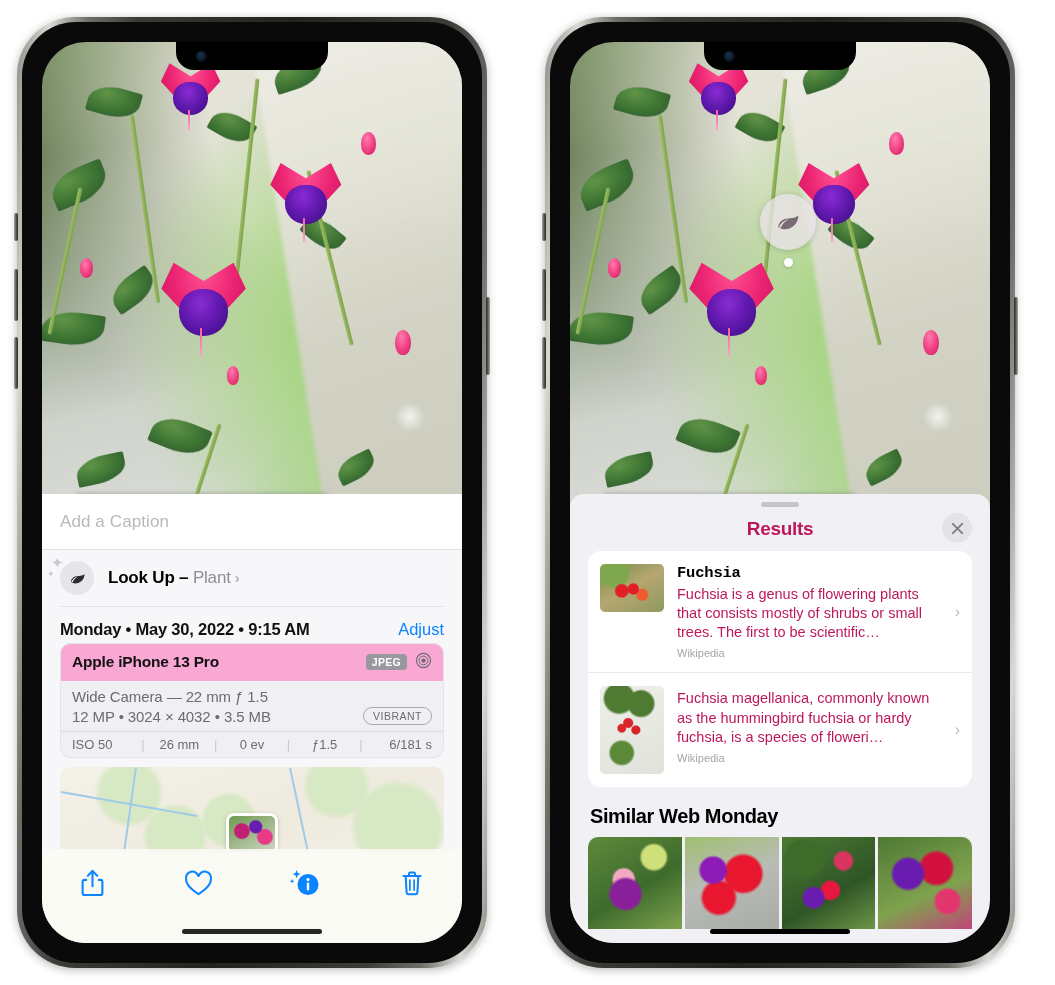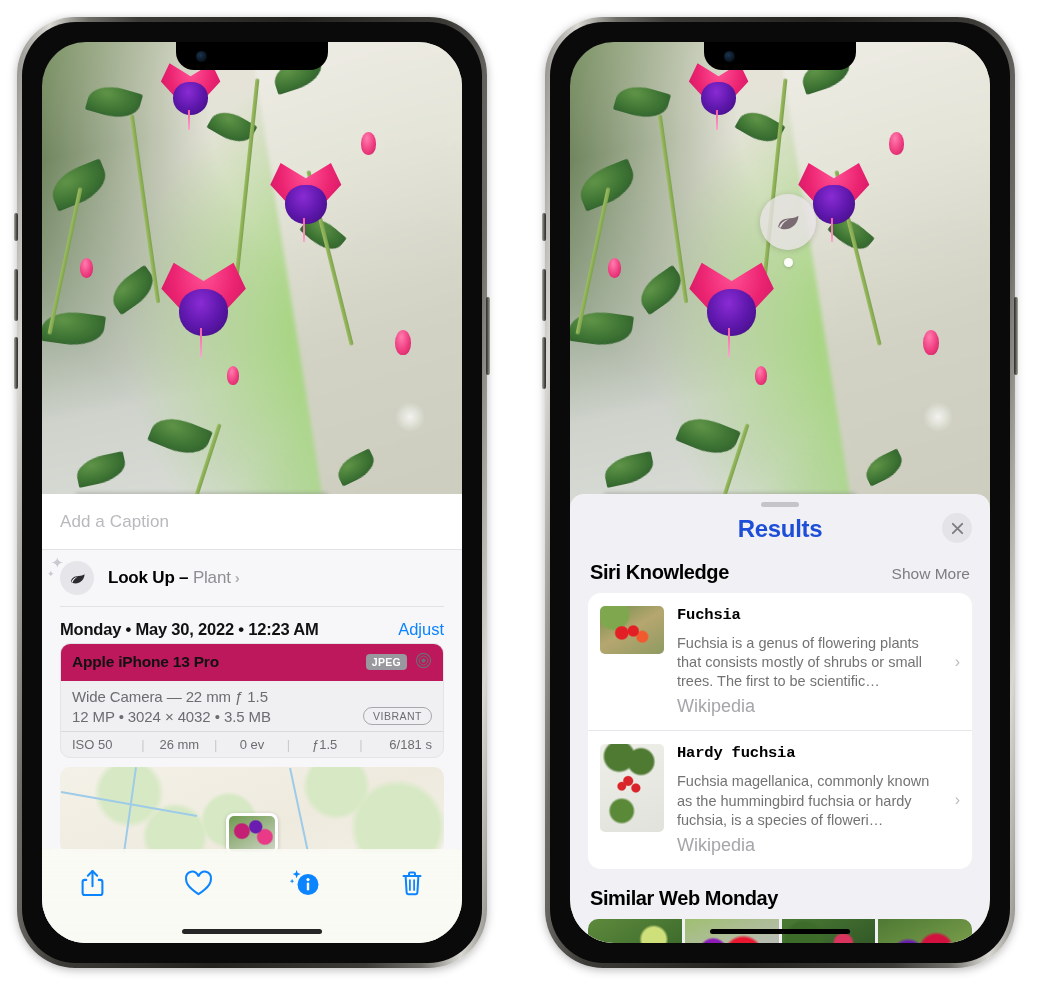--- a/index.html
+++ b/index.html
@@ -148,21 +148,21 @@
   .adjust { font-size: 16.5px; color: #0a84ff; }
   .file-row { display: flex; align-items: center; gap: 9px; padding: 4px 18px 10px 18px; }
   .file-name { font-size: 16px; color: #5f5f64; }
 
   .cam-card {
     margin: 4px 18px 0 18px; border-radius: 10px; overflow: hidden;
     background: #f0f0f3; border: .5px solid #e4e4e8;
   }
   .cam-head {
     display: flex; align-items: center; justify-content: space-between;
-    padding: 8px 11px; background: #be185d; gap: 16px;
+    padding: 8px 11px; background: #f9a8d4; gap: 16px;
   }
   .cam-name { font-size: 15.5px; color: #111; font-weight: 700; letter-spacing: -.2px; }
   .cam-head-right { display: flex; align-items: center; gap: 8px; }
   .tag-jpeg {
     font-size: 10.5px; font-weight: 700; color: #fff; background: #98989e;
     padding: 2px 6px; border-radius: 4px; letter-spacing: .3px;
   }
   .cam-body { padding: 7px 11px 6px 11px; }
   .cam-line { font-size: 15px; color: #6c6c71; letter-spacing: -.1px; }
   .cam-line2 { display: flex; align-items: flex-end; justify-content: space-between; margin-top: 2px; }
@@ -219,21 +219,21 @@
     position: absolute; left: 0; right: 0; bottom: 0; top: 452px; z-index: 30;
     background: #f1f1f5; border-top-left-radius: 14px; border-top-right-radius: 14px;
   }
   .grabber {
     width: 38px; height: 5px; border-radius: 3px; background: #c4c4c9;
     margin: 8px auto 0 auto;
   }
   .res-head {
     position: relative; height: 44px; display: flex; align-items: center; justify-content: center;
   }
-  .res-title { font-size: 24px; font-weight: 700; color: #1d4ed8; letter-spacing: -.3px; }
+  .res-title { font-size: 19px; font-weight: 700; color: #be185d; letter-spacing: -.3px; }
   .res-close {
     position: absolute; right: 18px; top: 6px; width: 30px; height: 30px; border-radius: 50%;
     background: #e3e3e8; display: flex; align-items: center; justify-content: center;
   }
   .sec-head {
     display: flex; align-items: baseline; justify-content: space-between;
     padding: 10px 20px 9px 20px;
   }
   .sec-title { font-size: 20px; font-weight: 700; color: #000; letter-spacing: -.4px; }
   .sec-more { font-size: 15.5px; color: #7c7c82; }
@@ -257,22 +257,22 @@
       radial-gradient(circle at 44% 42%, #d8242a 0 7%, rgba(0,0,0,0) 9%),
       radial-gradient(circle at 56% 50%, #d8242a 0 7%, rgba(0,0,0,0) 9%),
       radial-gradient(circle at 34% 48%, #d8242a 0 6%, rgba(0,0,0,0) 8%),
       radial-gradient(circle at 30% 14%, #4e7a32 0 16%, rgba(0,0,0,0) 19%),
       radial-gradient(circle at 64% 20%, #4e7a32 0 15%, rgba(0,0,0,0) 18%),
       radial-gradient(circle at 34% 76%, #5a8a38 0 14%, rgba(0,0,0,0) 17%),
       linear-gradient(160deg,#efefea,#e2e2dc);
   }
   .know-main { flex: 1; min-width: 0; padding-right: 18px; }
   .know-title { font-size: 15.5px; font-weight: 700; color: #000; letter-spacing: -.2px; font-family: Liberation Mono, monospace; }
-  .know-desc { font-size: 14.5px; color: #737373; line-height: 1.32; margin-top: 10px; }
-  .know-src { font-size: 18px; color: #a5a5ab; margin-top: 5px; }
+  .know-desc { font-size: 14.5px; color: #be185d; line-height: 1.32; margin-top: 3px; }
+  .know-src { font-size: 11px; color: #a5a5ab; margin-top: 5px; }
   .know-chev { position: absolute; right: 12px; top: 50%; transform: translateY(-50%); color: #bdbdc3; font-size: 16px; }
 
   .simgrid { display: flex; gap: 3px; margin: 0 18px; border-radius: 10px 10px 0 0; overflow: hidden; }
   .simcell { flex: 1; height: 92px; }
   .sim1 { background:
       radial-gradient(circle at 40% 62%, #8a1f9c 0 18%, rgba(0,0,0,0) 22%),
       radial-gradient(circle at 38% 46%, #f3a8c4 0 13%, rgba(0,0,0,0) 16%),
       radial-gradient(circle at 70% 22%, #cfe07a 0 12%, rgba(0,0,0,0) 15%),
       linear-gradient(150deg,#5e8a3c,#3d6b2c 55%,#7fa34e); }
   .sim2 { background:
@@ -420,21 +420,21 @@
                 </svg>
               </div>
             </div>
             <div class="lookup-text">
               <span>Look Up – </span><span class="dim">Plant</span><span class="chev">›</span>
             </div>
           </div>
           <div class="meta-sep"></div>
 
           <div class="date-row">
-            <span class="date-txt">Monday • May 30, 2022 • 12:23 AM</span>
+            <span class="date-txt">Monday • May 30, 2022 • 9:15 AM</span>
             <span class="adjust">Adjust</span>
           </div>
 
 
           <div class="cam-card">
             <div class="cam-head">
               <span class="cam-name">Apple iPhone 13 Pro</span>
               <span class="cam-head-right">
                 <span class="tag-jpeg">JPEG</span>
                 <span>
@@ -624,40 +624,35 @@
 
         <div class="res-head">
           <span class="res-title">Results</span>
           <div class="res-close">
             <svg width="15" height="15" viewBox="0 0 16 16" aria-hidden="true">
               <path d="M3 3 L13 13 M13 3 L3 13" stroke="#7d7d84" stroke-width="2" stroke-linecap="round"></path>
             </svg>
           </div>
         </div>
 
-        <div class="sec-head">
-          <span class="sec-title">Siri Knowledge</span>
-          <span class="sec-more">Show More</span>
-        </div>
 
         <div class="know-card">
           <div class="know-row">
             <div class="know-thumb thumb-a"></div>
             <div class="know-main">
               <div class="know-title">Fuchsia</div>
               <div class="know-desc">Fuchsia is a genus of flowering plants that consists mostly of shrubs or small trees. The first to be scientific…</div>
               <div class="know-src">Wikipedia</div>
             </div>
             <span class="know-chev">›</span>
           </div>
 
           <div class="know-row">
             <div class="know-thumb tall thumb-b"></div>
             <div class="know-main">
-              <div class="know-title">Hardy fuchsia</div>
               <div class="know-desc">Fuchsia magellanica, commonly known as the hummingbird fuchsia or hardy fuchsia, is a species of floweri…</div>
               <div class="know-src">Wikipedia</div>
             </div>
             <span class="know-chev">›</span>
           </div>
         </div>
 
         <div class="sec-head" style="padding-top:18px;">
           <span class="sec-title">Similar Web Monday</span>
         </div>

